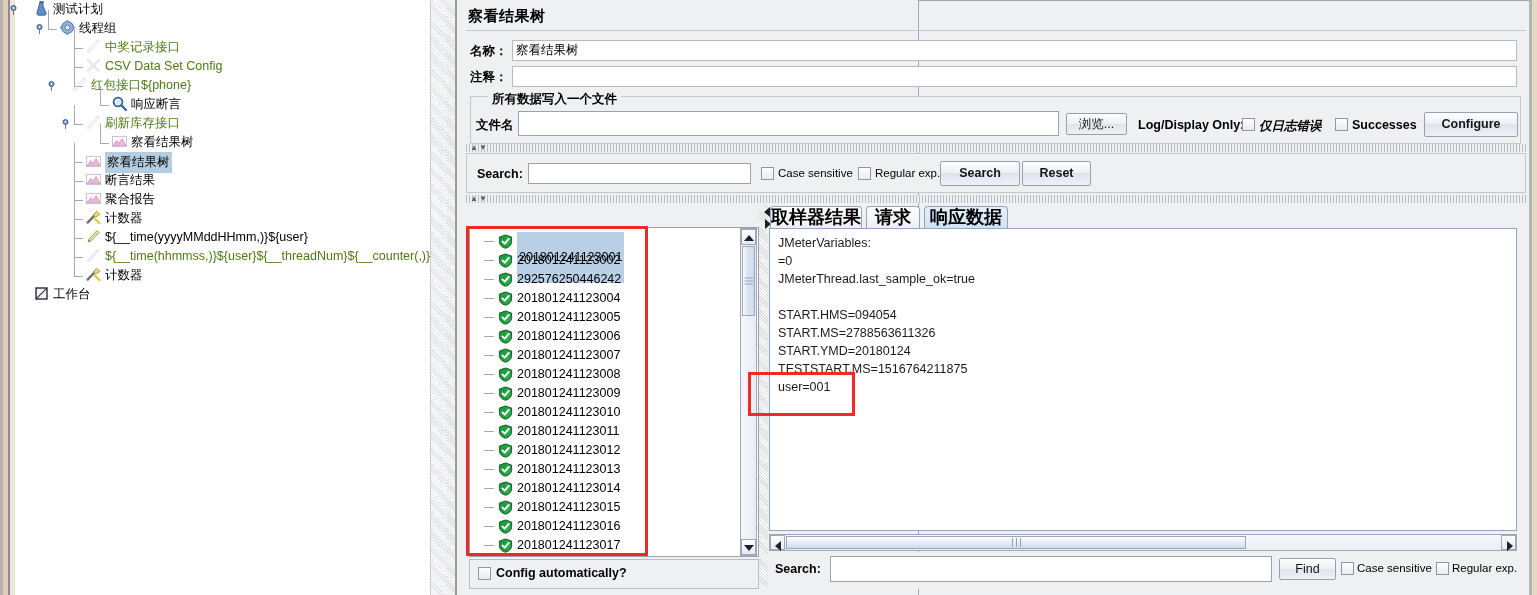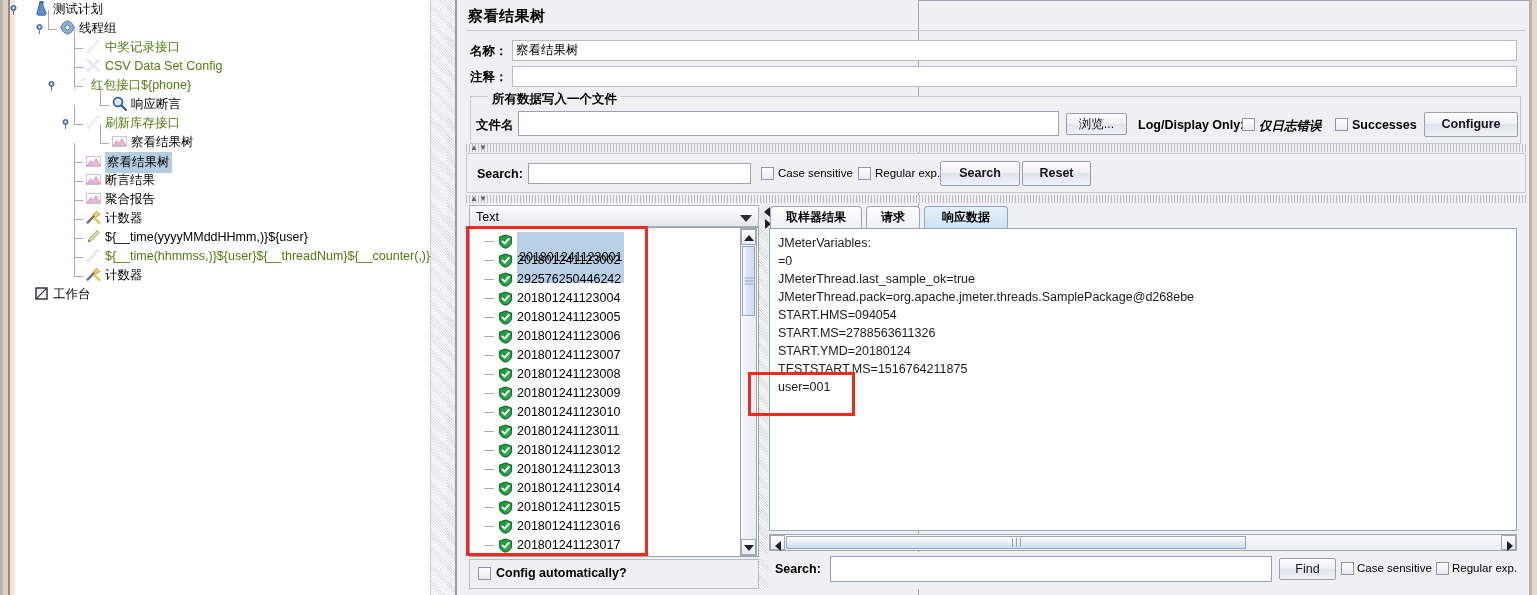--- a/index.html
+++ b/index.html
@@ -104,21 +104,21 @@
   .hsb{position:absolute;box-sizing:border-box;border:1px solid #9fa8b4;
        background:linear-gradient(#f6f8fb,#e9eef4);}
   .hsb .harrow{position:absolute;top:0;height:100%;width:15px;box-sizing:border-box;
        border:1px solid #9fa8b4;background:linear-gradient(#fdfeff,#e6ebf2);}
   .hsb .hthumb{position:absolute;top:1px;bottom:1px;box-sizing:border-box;border:1px solid #9aa7bb;
        background:linear-gradient(#fdfeff,#cfdcee);}
 
   
   .tab{position:absolute;box-sizing:border-box;height:22px;line-height:20px;
        border:1px solid #9aa6b6;border-bottom:none;border-radius:4px 4px 0 0;
-       font-size:12px;font-weight:bold;text-align:center;
+       font-size:18px;font-weight:bold;text-align:center;
        background:linear-gradient(#fdfefe,#edf0f4);}
   .tab.active{background:linear-gradient(#e6f0fb,#cfe2f6);border-color:#8fa6c2;}
 
   .resp-box{position:absolute;box-sizing:border-box;border:1px solid #93a7c4;background:#fff;}
   .resp-line{position:absolute;left:8px;font-size:12.5px;white-space:nowrap;color:#1b1b1b;}
 
   
   .bot-strip{position:absolute;background:#eef0f1;}
 
   
@@ -305,24 +305,20 @@
   <div class="cb-lab" style="left:778px;top:167px;font-size:11.5px;">Case sensitive</div>
   <div class="cb" style="left:858px;top:167px;"></div>
   <div class="cb-lab" style="left:875px;top:167px;font-size:11.5px;">Regular exp.</div>
   <div class="btn" style="left:940px;top:161px;width:80px;height:25px;line-height:23px;">Search</div>
   <div class="btn" style="left:1022px;top:161px;width:69px;height:25px;line-height:23px;">Reset</div>
 
   <div class="sepbar" style="left:466px;top:195px;width:1060px;">
     <div class="arrows">▲▼</div>
   </div>
 
-  <div class="list-header" style="left:469px;top:205px;width:290px;height:22px;">
-    <div class="lh-text">Text</div>
-    <div class="lh-arrow"></div>
-  </div>
 
   <div class="list-wrap" style="left:469px;top:227px;width:290px;height:330px;">
     <div id="results-list" style="position:absolute;left:0;top:0;right:18px;bottom:0;overflow:hidden;background:#fff;">
         <div class="litem" style="left:14px;top:4px;">
       <div class="dash"></div>
       <div class="shield"><svg width="15" height="15" viewBox="0 0 15 15">
               <path d="M7.5 1 L13.6 3.1 V7.6 C13.6 11 10.9 13.3 7.5 14.2 C4.1 13.3 1.4 11 1.4 7.6 V3.1 Z" fill="#1f9b3c" stroke="#0f5f23" stroke-width="1"></path>
               <path d="M7.5 2.2 L12.5 3.9 V7.5 C12.5 10.2 10.4 12.2 7.5 13 Z" fill="#35b857" opacity=".55"></path>
               <path d="M4.4 7.4 L6.6 9.7 L10.8 4.9" fill="none" stroke="#ffffff" stroke-width="1.9" stroke-linecap="round" stroke-linejoin="round"></path>
             </svg></div>
@@ -506,21 +502,20 @@
       <div class="tab" style="left:770px;top:206px;width:92px;">取样器结果</div>
       <div class="tab" style="left:866px;top:206px;width:54px;">请求</div>
       <div class="tab active" style="left:924px;top:206px;width:84px;">响应数据</div>
     </div>
 
   <div class="resp-box" style="left:769px;top:228px;width:748px;height:303px;">
     <div id="resp-lines" style="position:absolute;left:0;top:0;right:0;bottom:0;overflow:hidden;">
         <div class="resp-line" style="top:7px;">JMeterVariables:</div>
         <div class="resp-line" style="top:25px;">=0</div>
         <div class="resp-line" style="top:43px;">JMeterThread.last_sample_ok=true</div>
-        <div class="resp-line" style="top:61px;">JMeterThread.pack=org.apache.jmeter.threads.SamplePackage@d268ebe</div>
         <div class="resp-line" style="top:79px;">START.HMS=094054</div>
         <div class="resp-line" style="top:97px;">START.MS=2788563611326</div>
         <div class="resp-line" style="top:115px;">START.YMD=20180124</div>
         <div class="resp-line" style="top:133px;">TESTSTART.MS=1516764211875</div>
         <div class="resp-line" style="top:151px;">user=001</div>
       </div>
   </div>
 
   <div class="hsb" style="left:769px;top:534px;width:748px;height:17px;">
     <div class="harrow" style="left:0;">

